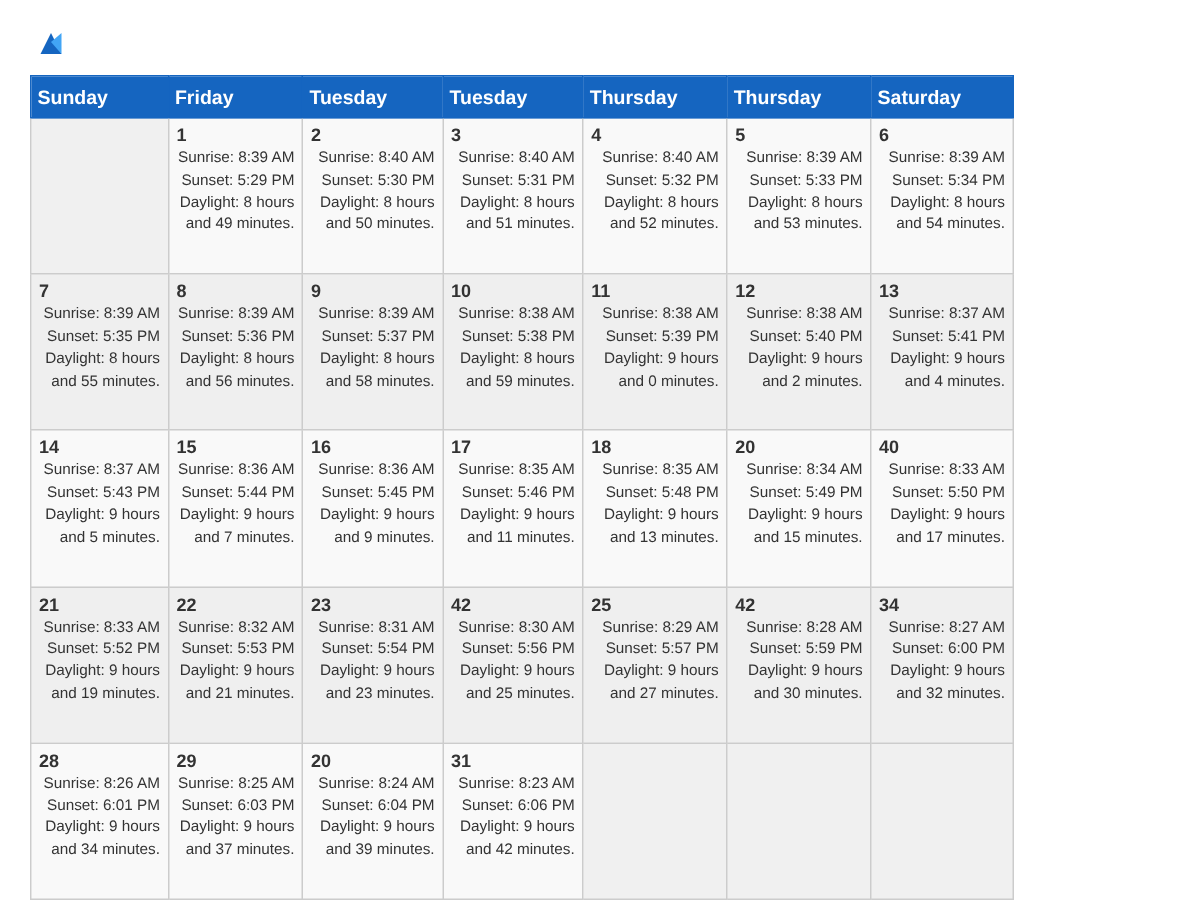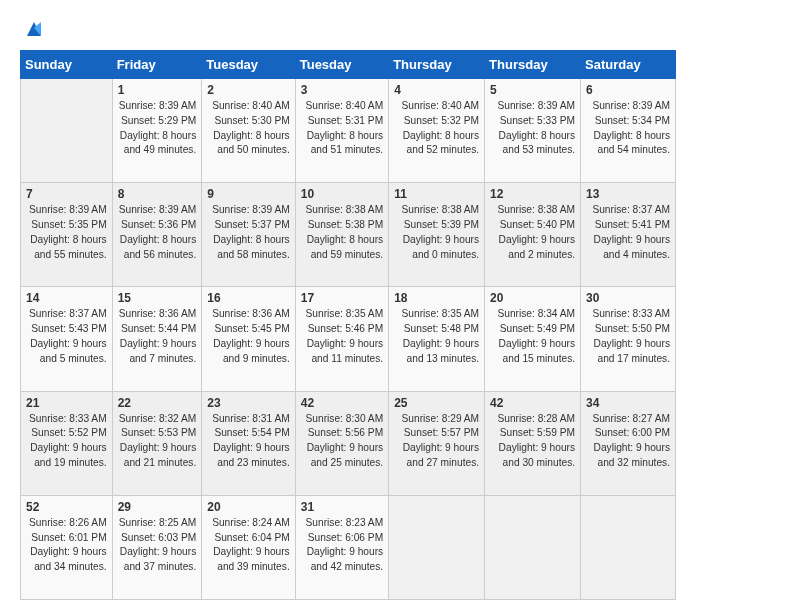--- a/index.html
+++ b/index.html
@@ -221,21 +221,21 @@
           </td>
           <td>
             <span class="day-number">18</span>
             <div class="day-info">Sunrise: 8:35 AM<br>Sunset: 5:48 PM<br>Daylight: 9 hours<br>and 13 minutes.</div>
           </td>
           <td>
             <span class="day-number">20</span>
             <div class="day-info">Sunrise: 8:34 AM<br>Sunset: 5:49 PM<br>Daylight: 9 hours<br>and 15 minutes.</div>
           </td>
           <td>
-            <span class="day-number">30</span>
+            <span class="day-number">40</span>
             <div class="day-info">Sunrise: 8:33 AM<br>Sunset: 5:50 PM<br>Daylight: 9 hours<br>and 17 minutes.</div>
           </td>
         </tr>
         <tr>
           <td>
             <span class="day-number">21</span>
             <div class="day-info">Sunrise: 8:33 AM<br>Sunset: 5:52 PM<br>Daylight: 9 hours<br>and 19 minutes.</div>
           </td>
           <td>
             <span class="day-number">22</span>
@@ -257,21 +257,21 @@
             <span class="day-number">42</span>
             <div class="day-info">Sunrise: 8:28 AM<br>Sunset: 5:59 PM<br>Daylight: 9 hours<br>and 30 minutes.</div>
           </td>
           <td>
             <span class="day-number">34</span>
             <div class="day-info">Sunrise: 8:27 AM<br>Sunset: 6:00 PM<br>Daylight: 9 hours<br>and 32 minutes.</div>
           </td>
         </tr>
         <tr>
           <td>
-            <span class="day-number">52</span>
+            <span class="day-number">28</span>
             <div class="day-info">Sunrise: 8:26 AM<br>Sunset: 6:01 PM<br>Daylight: 9 hours<br>and 34 minutes.</div>
           </td>
           <td>
             <span class="day-number">29</span>
             <div class="day-info">Sunrise: 8:25 AM<br>Sunset: 6:03 PM<br>Daylight: 9 hours<br>and 37 minutes.</div>
           </td>
           <td>
             <span class="day-number">20</span>
             <div class="day-info">Sunrise: 8:24 AM<br>Sunset: 6:04 PM<br>Daylight: 9 hours<br>and 39 minutes.</div>
           </td>

